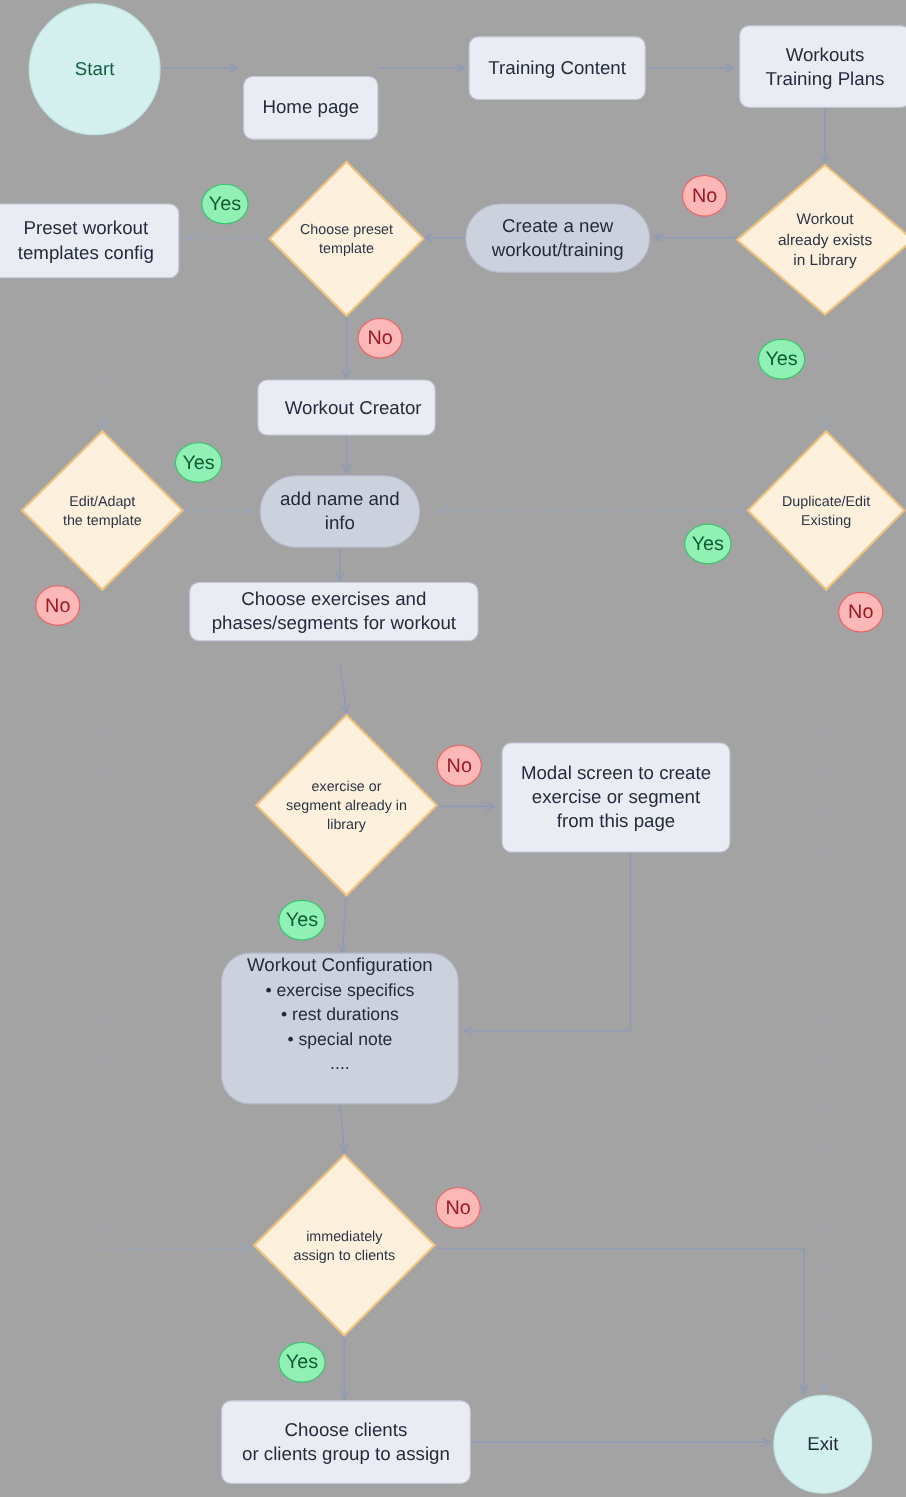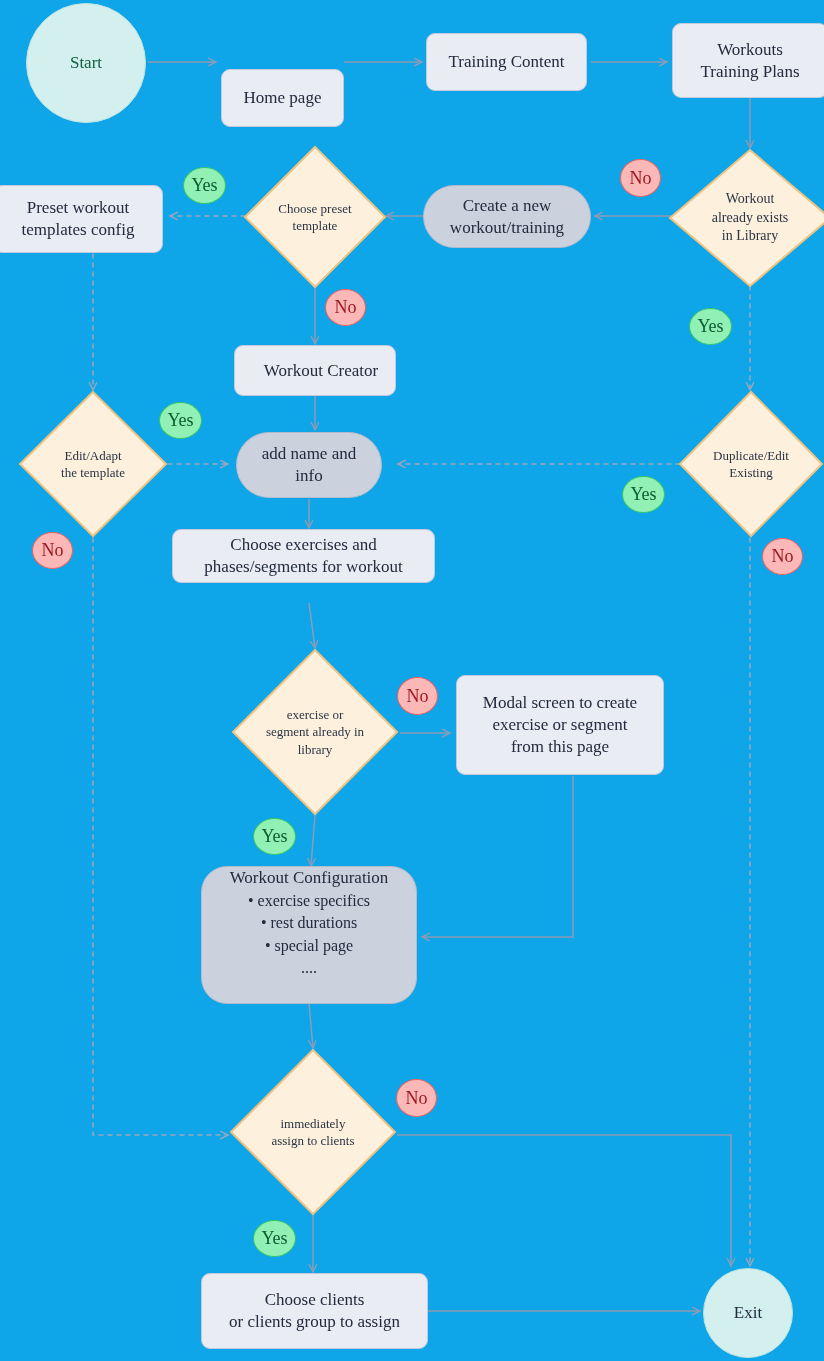--- a/index.html
+++ b/index.html
@@ -4,22 +4,22 @@
 <style>
   html, body {
     margin: 0;
     padding: 0;
     background: #4e6670;
   }
   #canvas {
     position: relative;
     width: 824px;
     height: 1361px;
-    background: #0ea5e9;
-    font-family: Liberation Serif, serif;
+    background: #a3a3a3;
+    font-family: Liberation Sans, sans-serif;
     overflow: hidden;
   }
   svg.edges {
     position: absolute;
     left: 0; top: 0;
     width: 824px;
     height: 1361px;
     pointer-events: none;
   }
   .node {
@@ -248,21 +248,21 @@
   </div>
 
   <div class="node rect" style="left:456px; top:675px; width:208px; height:100px;">Modal screen to create
 exercise or segment
 from this page</div>
 
   <div class="node biground" style="left:201px; top:866px; width:216px; height:138px; flex-direction:column; justify-content:flex-start; gap:2px;">
     <div class="wc-title">Workout Configuration</div>
     <div>•  exercise specifics</div>
     <div>•  rest durations</div>
-    <div>•  special page</div>
+    <div>•  special note</div>
     <div>....</div>
   </div>
 
   <div class="diamond" style="left:229px; top:1048px; width:168px; height:168px;">
     <svg class="dshape" viewBox="0 0 168 168" preserveAspectRatio="none">
       <polygon points="84,2 166,84 84,166 2,84" fill="#fdf1dd" stroke="#f0c27f" stroke-width="2"></polygon>
     </svg>
     <div class="dlabel">immediately
 assign to clients</div>
   </div>

